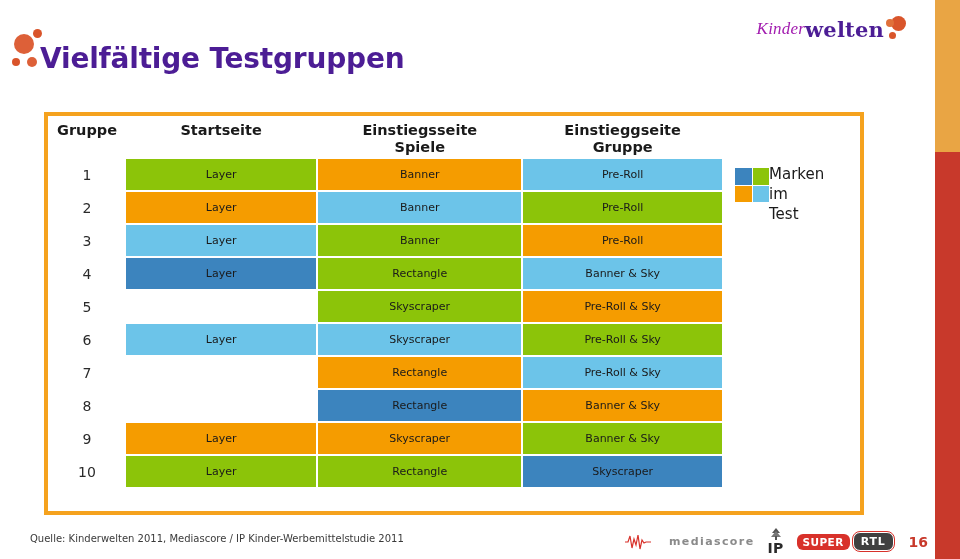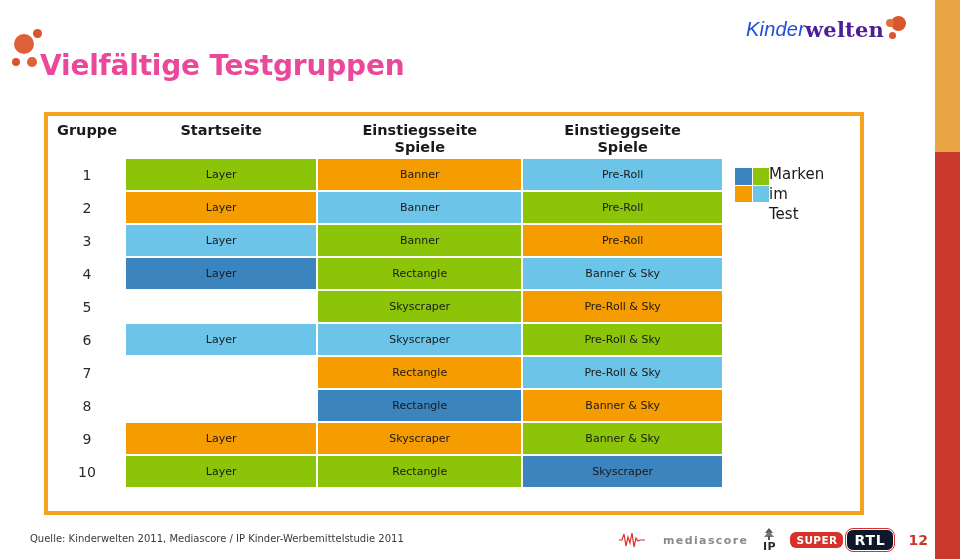--- a/index.html
+++ b/index.html
@@ -36,24 +36,24 @@
   
   #brand-logo {
     position: absolute;
     right: 45px;
     top: 12px;
     height: 34px;
     display: flex;
     align-items: center;
   }
   #brand-logo .logo-kinder {
-    font-family: Liberation Sans, sans-serif;
+    font-family: Liberation Serif, serif;
     font-style: italic;
-    font-size: 20px;
-    color: #1d4ed8;
+    font-size: 17px;
+    color: #a21caf;
     letter-spacing: 0.2px;
   }
   #brand-logo .logo-welten {
     font-family: "DejaVu Serif", "Liberation Serif", serif;
     font-weight: bold;
     font-size: 21px;
     color: #4c1d95;
     letter-spacing: 0.2px;
   }
   #brand-logo .logo-dots {
@@ -85,24 +85,24 @@
     background: #D9542A;
   }
   #title-bubbles .b1 { width: 20px; height: 20px; left: 6px;  top: 8px;  background:#DD6038; }
   #title-bubbles .b2 { width: 9px;  height: 9px;  left: 25px; top: 3px;  background:#D9542A; }
   #title-bubbles .b3 { width: 8px;  height: 8px;  left: 4px;  top: 32px; background:#D9542A; }
   #title-bubbles .b4 { width: 10px; height: 10px; left: 19px; top: 31px; background:#DD6038; }
 
   #page-title {
     position: absolute;
     left: 40px;
-    top: 49px;
+    top: 42px;
     font-size: 28px;
     font-weight: bold;
-    color: #ec4899;
+    color: #4c1d95;
     letter-spacing: -0.2px;
     white-space: nowrap;
   }
 
   
   #table-frame {
     position: absolute;
     left: 44px;
     top: 112px;
     width: 820px;
@@ -211,39 +211,39 @@
     color: #8A8A8A;
     letter-spacing: 1.4px;
   }
   .ip-logo {
     display: flex;
     flex-direction: column;
     align-items: center;
     line-height: 1;
   }
   .ip-text {
-    font-size: 11px;
+    font-size: 14px;
     font-weight: bold;
     color: #2a2a2a;
     letter-spacing: 0.3px;
   }
   .srtl-logo { display: flex; align-items: center; gap: 3px; }
   .srtl-super {
     background: #D8312A;
     color: #ffffff;
     font-size: 10.5px;
     font-weight: bold;
     padding: 2px 6px;
     border-radius: 6px;
     letter-spacing: 0.4px;
   }
   .srtl-rtl {
-    background: #0f172a;
+    background: #404040;
     color: #ffffff;
-    font-size: 14px;
+    font-size: 11px;
     font-weight: bold;
     padding: 2px 7px;
     border-radius: 7px;
     letter-spacing: 0.8px;
     border: 1.5px solid #ffffff;
     outline: 1.5px solid #D8312A;
   }
   #page-number {
     font-size: 14px;
     font-weight: bold;
@@ -286,21 +286,21 @@
         <col style="width:192px">
         <col style="width:188px">
     </colgroup>
     <thead>
       <tr>
         <th>Gruppe</th>
         <th>Startseite</th>
         <th style="white-space:pre-line">Einstiegsseite
 Spiele</th>
         <th style="white-space:pre-line">Einstieggseite
-Spiele</th>
+Gruppe</th>
       </tr>
     </thead>
     <tbody id="table-body">
         <tr>
           <td class="group-num">1</td>
           <td class="c-green">Layer</td>
           <td class="c-orange">Banner</td>
           <td class="c-lblue">Pre-Roll</td>
         </tr>
         <tr>
@@ -390,14 +390,14 @@
       <rect x="7" y="8" width="2" height="4" fill="#555"></rect>
     </svg>
     <span class="ip-text">IP</span>
   </span>
 
   <span class="srtl-logo">
     <span class="srtl-super">SUPER</span>
     <span class="srtl-rtl">RTL</span>
   </span>
 
-  <span id="page-number">12</span>
+  <span id="page-number">16</span>
 </div>
 
 </body></html>

